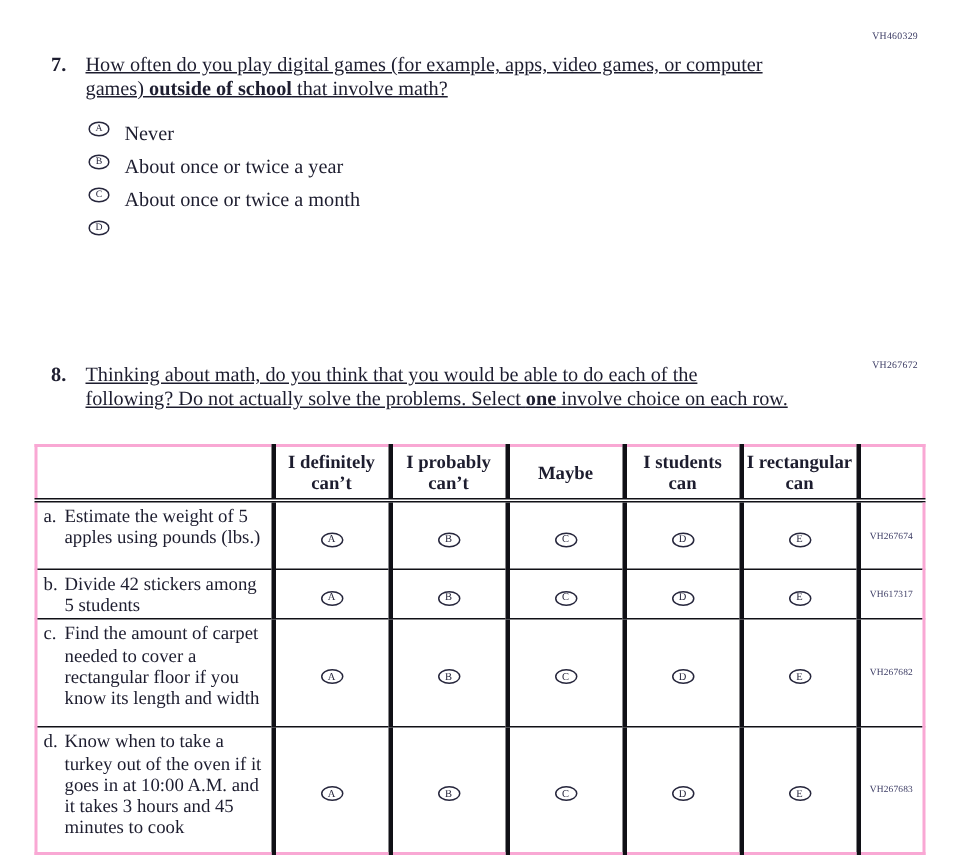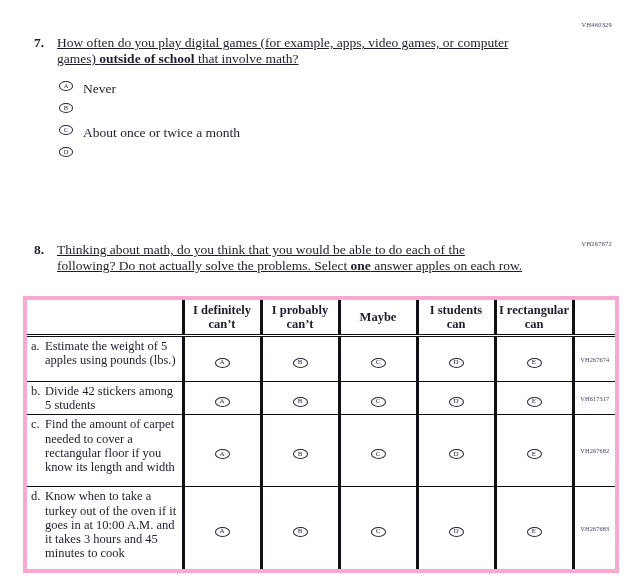--- a/index.html
+++ b/index.html
@@ -27,21 +27,21 @@
     width:14px; height:9.5px; border:1px solid #26263c; border-radius:50%;
     font-size:6.5px; line-height:1; color:#26263c; box-sizing:border-box;
     background:#fff;
   }
   .bubble i { font-style:normal; }
   .opt .bubble { margin-right:10px; flex:0 0 auto; }
   .opt-label { font-size:13.5px; }
 
   table.grid {
     position:absolute; top:296px; left:23px; border-collapse:collapse;
-    table-layout:fixed; border:4px solid #f9a8d4;
+    table-layout:fixed; border:2px solid #f9a8d4;
   }
   .c-label { width:158px; } .c-ans { width:78px; } .c-code { width:44px; }
   .grid th, .grid td { border:1px solid #101016; padding:0; }
   .grid .ans-h, .grid td.ans { border-left:3px solid #101016; border-right:3px solid #101016; }
   .grid th {
     border-bottom:3px double #101016; font-size:12.5px; line-height:14px;
     font-weight:bold; text-align:center; vertical-align:middle; padding:3px 2px;
   }
   .grid td.label { vertical-align:top; padding:2px 3px 2px 4px; font-size:12.5px; line-height:14.2px; }
   .lab { display:flex; }
@@ -75,41 +75,42 @@
     <div class="opt">
       <span class="bubble">
           <i>A</i>
         </span>
       <span class="opt-label">Never</span>
     </div>
     <div class="opt">
       <span class="bubble">
           <i>B</i>
         </span>
+      <span class="opt-label">About once or twice a year</span>
     </div>
     <div class="opt">
       <span class="bubble">
           <i>C</i>
         </span>
       <span class="opt-label">About once or twice a month</span>
     </div>
     <div class="opt">
       <span class="bubble">
           <i>D</i>
         </span>
     </div>
   </div>
 
   <div class="vhcode" id="code-q8">VH267672</div>
 
   <div class="q" id="q8">
     <div class="qnum">8.</div>
     <div class="qtext">
       <div class="qline">Thinking about math, do you think that you would be able to do each of the</div>
-      <div class="qline"><span>following? Do not actually solve the problems. Select </span><b>one</b><span> answer apples on each row.</span></div>
+      <div class="qline"><span>following? Do not actually solve the problems. Select </span><b>one</b><span> involve choice on each row.</span></div>
     </div>
   </div>
 
   <table class="grid">
     <colgroup>
       <col class="c-label">
         <col class="c-ans">
         <col class="c-ans">
         <col class="c-ans">
         <col class="c-ans">

